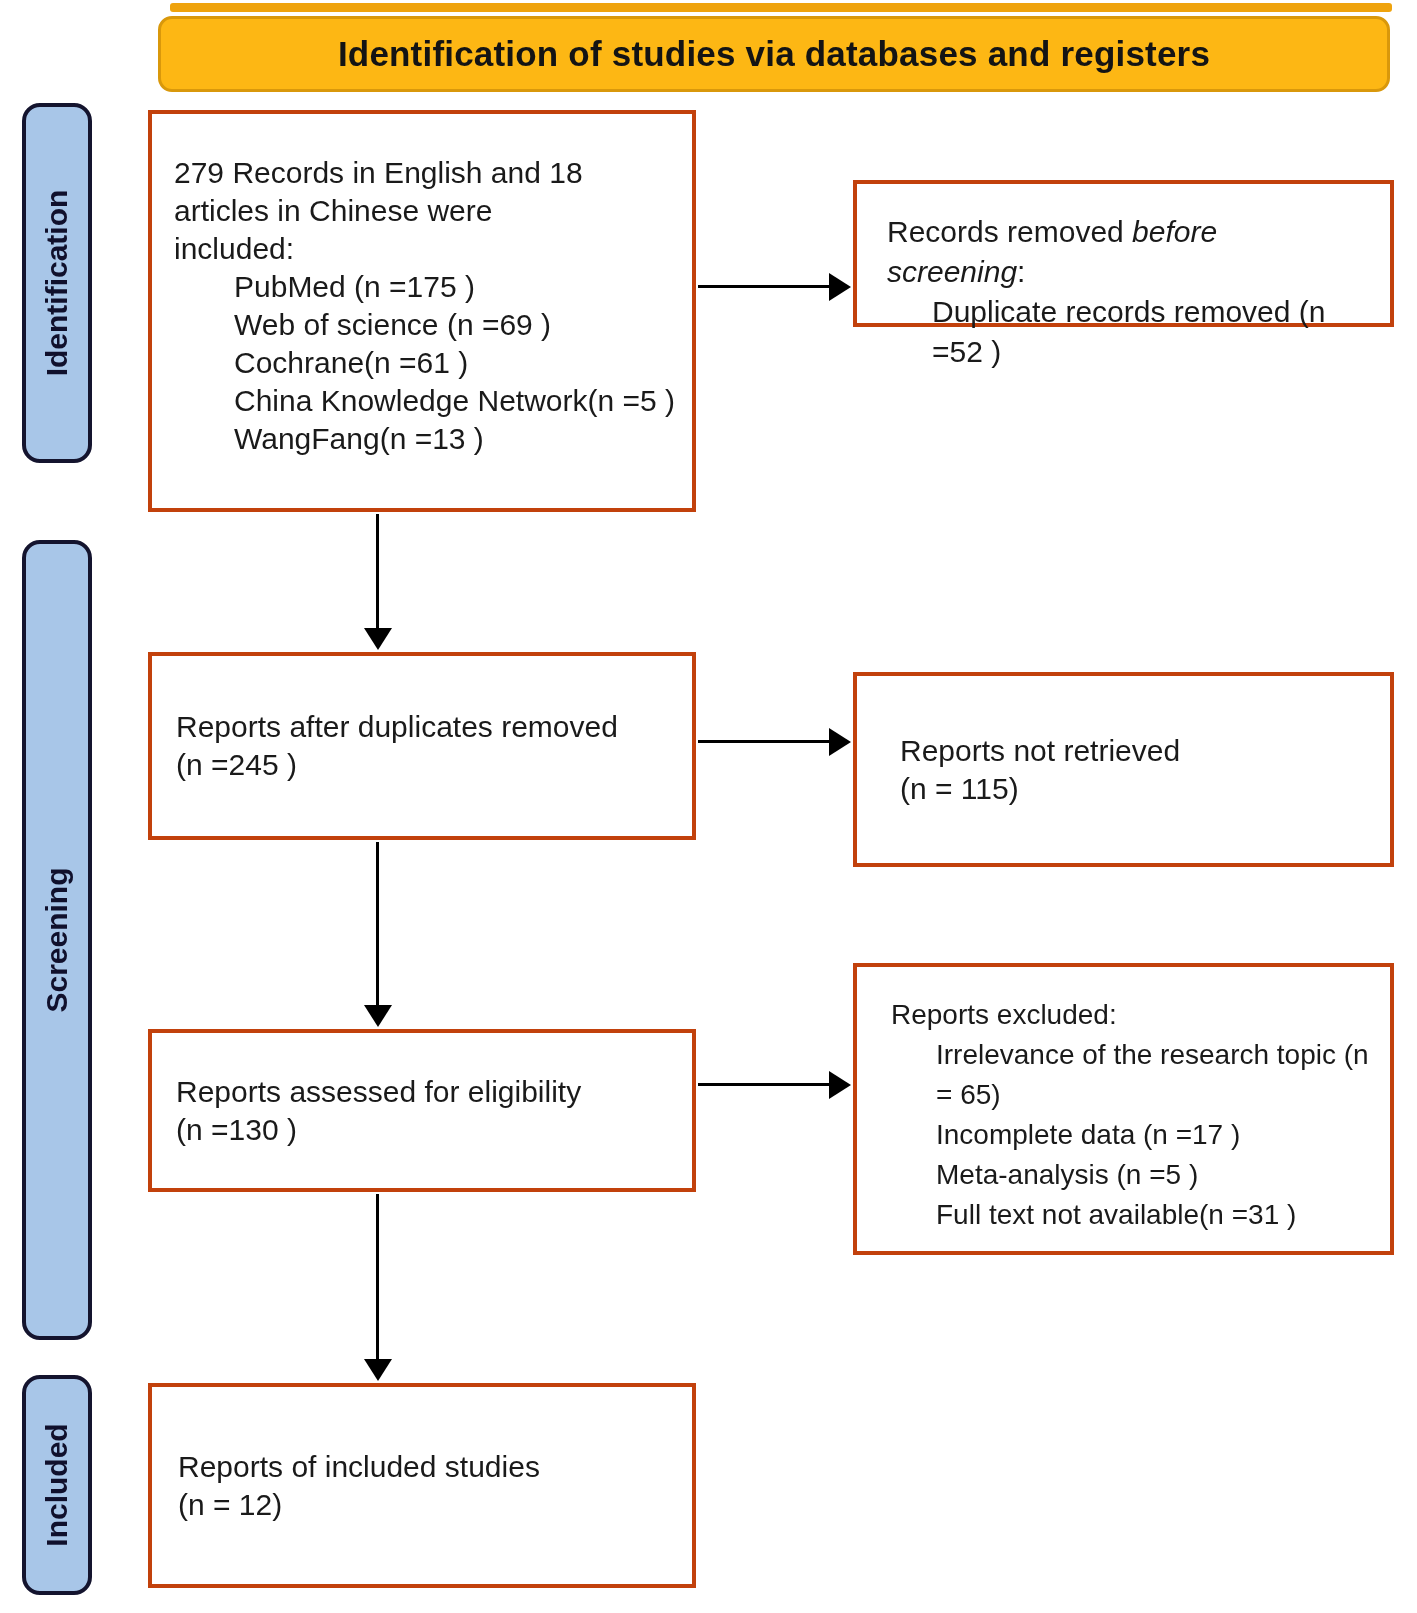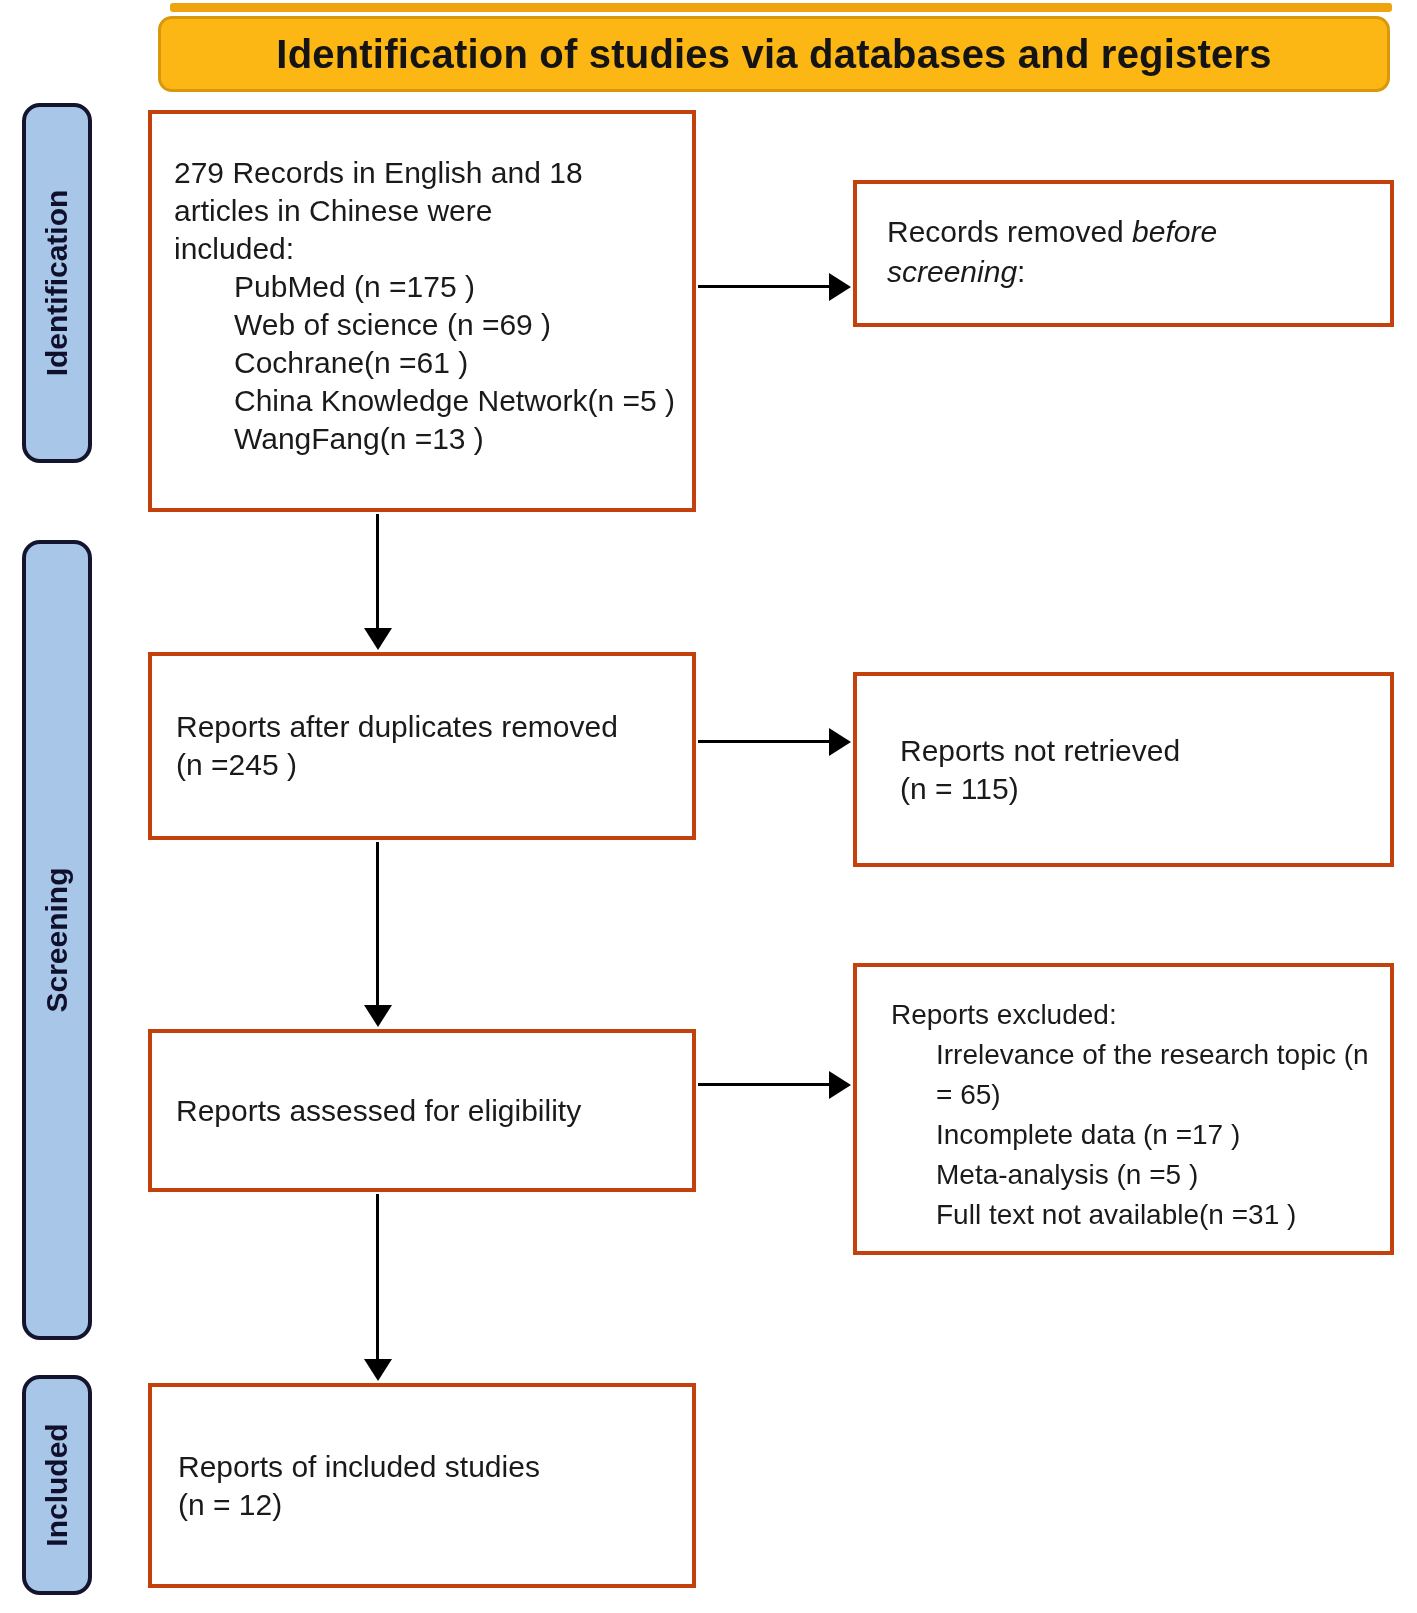--- a/index.html
+++ b/index.html
@@ -17,21 +17,21 @@
     position:absolute; left:170px; top:3px; width:1222px; height:9px;
     background:#EFA30D; border-radius:3px;
   }
   .banner{
     position:absolute; left:158px; top:16px; width:1232px; height:76px;
     background:#FDB714; border:3px solid #D9980B; border-radius:14px;
     box-sizing:border-box;
     display:flex; align-items:center; justify-content:center;
   }
   .banner-title{
-    font-size:40px; font-weight:bold; color:#141414; letter-spacing:0.2px;
+    font-size:35px; font-weight:bold; color:#141414; letter-spacing:0.2px;
   }
   
   .stage{
     position:absolute; left:22px; width:70px;
     background:#A8C6E8; border:4px solid #14142E; border-radius:18px;
     box-sizing:border-box;
     display:flex; align-items:center; justify-content:center;
   }
   .stage-label{
     transform:rotate(-90deg); white-space:nowrap;
@@ -97,34 +97,36 @@
     <div class="item">PubMed (n =175 )</div>
     <div class="item">Web of science (n =69 )</div>
     <div class="item">Cochrane(n =61 )</div>
     <div class="item">China Knowledge Network(n =5 )</div>
     <div class="item">WangFang(n =13 )</div>
   </div>
 
   <div class="fbox" id="box-removed">
     <div><span>Records removed </span><em>before</em></div>
     <div><em>screening</em><span>:</span></div>
+    <div class="item">Duplicate records removed (n =52 )</div>
   </div>
 
   <div class="fbox" id="box-dedup">
     <div>Reports after duplicates removed</div>
     <div>(n =245 )</div>
   </div>
 
   <div class="fbox" id="box-notretrieved">
     <div>Reports not retrieved</div>
     <div>(n = 115)</div>
   </div>
 
   <div class="fbox" id="box-assessed">
     <div>Reports assessed for eligibility</div>
+    <div>(n =130 )</div>
   </div>
 
   <div class="fbox" id="box-excluded">
     <div>Reports excluded:</div>
     <div class="item">Irrelevance of the research topic (n = 65)</div>
     <div class="item">Incomplete data (n =17 )</div>
     <div class="item">Meta-analysis (n =5 )</div>
     <div class="item">Full text not available(n =31 )</div>
   </div>
 

